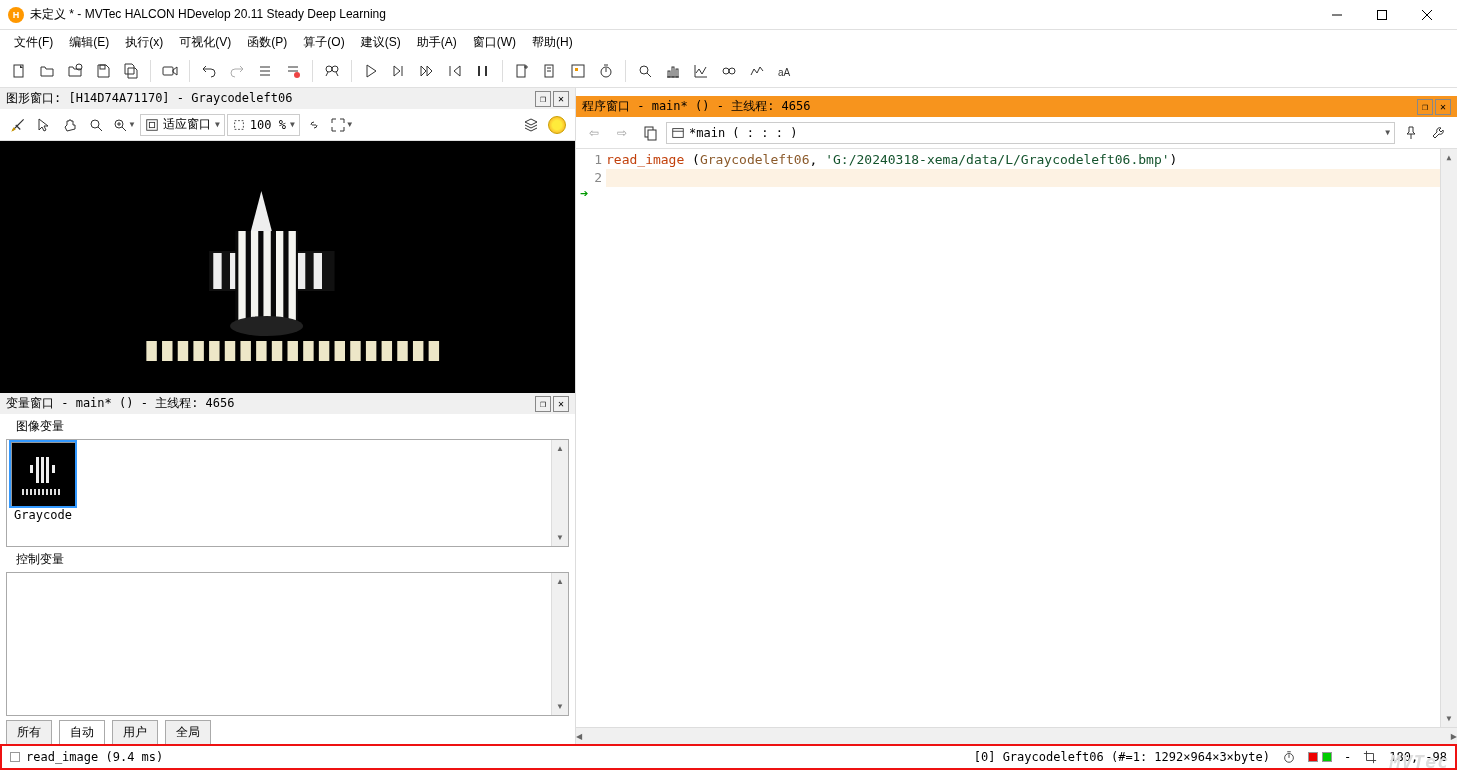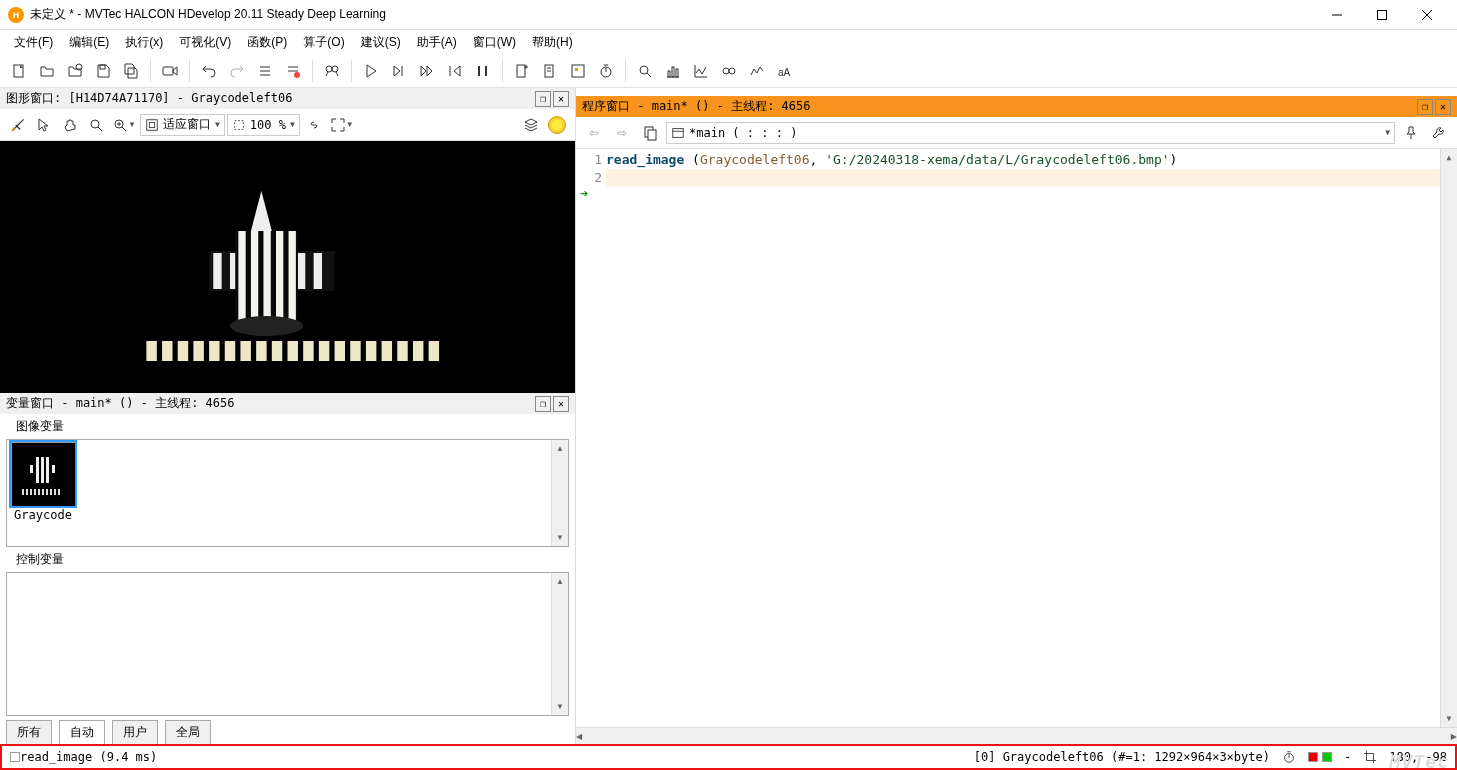--- a/index.html
+++ b/index.html
@@ -39,28 +39,28 @@
 .tab { padding: 3px 10px; border: 1px solid #aaa; border-bottom: none; cursor: pointer; background:#f0f0f0; margin-right:-1px;}
 .tab.active { background: #fff; position:relative; z-index:1;}
 .codetoolbar { height: 32px; display: flex; align-items: center; padding: 0 6px; gap: 4px; border-bottom: 1px solid #e0e0e0; }
 .code-area { flex: 1; display: flex; font-family: Consolas, monospace; font-size: 13px; position: relative; overflow:hidden;}
 .gutter { width: 30px; text-align: right; padding: 2px 4px 0 0; color: #888; user-select:none;}
 .gutter .ln { height: 18px; line-height: 18px; }
 .gutter-arrow { position: absolute; left: 4px; top: 36px; color: #090; font-size: 14px; }
 .code-lines { flex: 1; padding-top: 2px; }
 .code-lines .cl { height: 18px; line-height: 18px; white-space: pre; }
 .cl.hl { background: #fdf2e3; }
-.kw { color: #0c4a6e; font-weight: bold; }
+.kw { color: #c2410c; }
 .var { color: #8b5a2b; margin-top: 16px; }
 .str { color: #14532d; }
 .pn { color: #000; }
 .code-scroll-h { height: 17px; background: #f0f0f0; border-top: 1px solid #ddd; display:flex;}
 .code-scroll-v { width: 17px; background: #f0f0f0; border-left: 1px solid #ddd; display:flex;flex-direction:column;}
 .statusbar { height: 26px; border: 2px solid #e11; border-top-width:2px; display: flex; align-items: center; padding: 0 8px; font-family: Consolas, monospace; gap: 12px; }
-.statusbar .sb-left { flex: 0 0 auto; display:flex;align-items:center;}
+.statusbar .sb-left { flex: 0 0 auto; display:flex;align-items:center;gap:6px;}
 .statusbar .sb-fill { flex: 1; }
 .statusbar .sb-item { display:flex;align-items:center;gap:4px;}
 .sq { width:10px;height:10px;border:1px solid #999;display:inline-block;}
 .sq.g{background:#0c0;} .sq.r{background:#e00;}
 svg { display: block; }
 .icon-sm { width:16px;height:16px;}
 .bulb { width:18px;height:18px;background:radial-gradient(circle,#ffeb3b 40%,#fbc02d 70%);border-radius:50%;border:1px solid #c9a000;}
 .watermark{position:absolute;right:8px;bottom:-2px;color:#ddd;font-style:italic;font-size:18px;font-weight:bold;letter-spacing:1px;}
 </style>
 </head>

